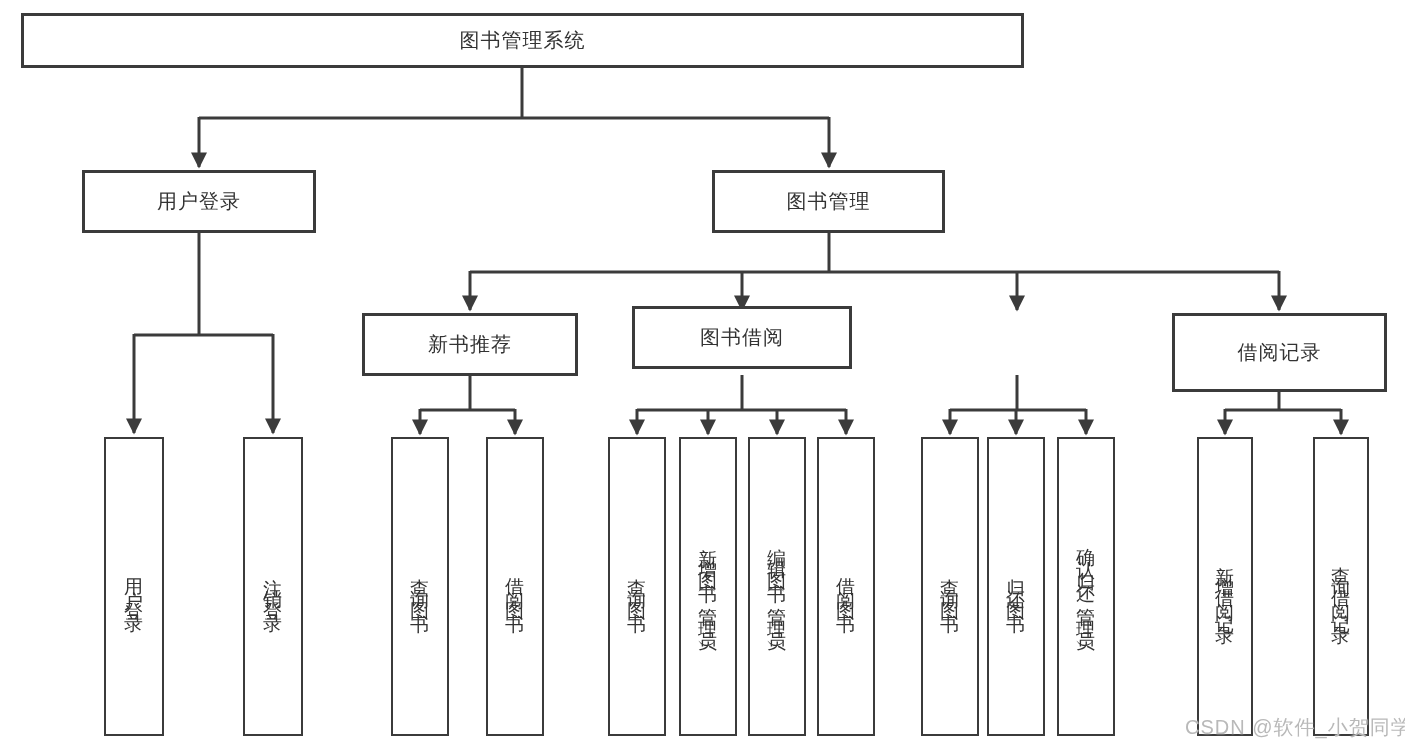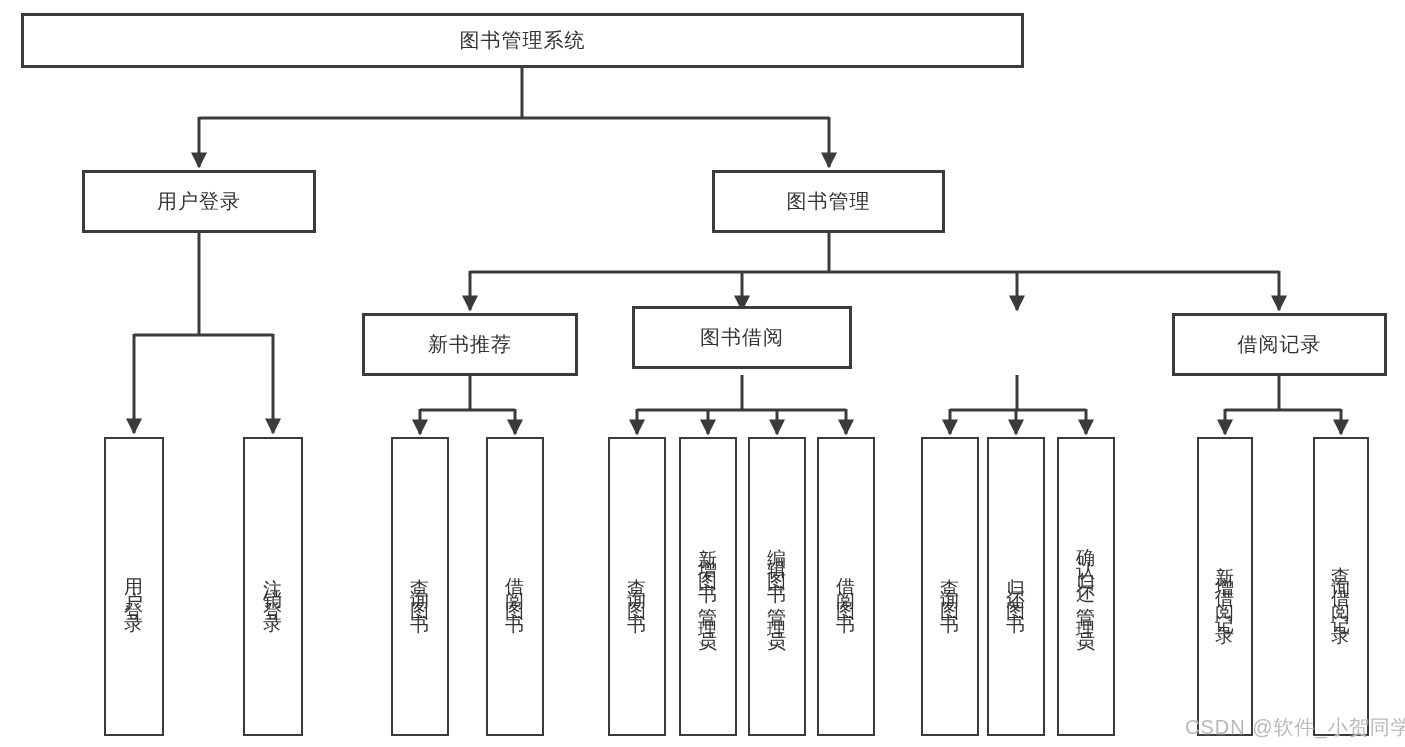--- a/index.html
+++ b/index.html
@@ -118,21 +118,21 @@
   <div class="box h" style="left:362px;top:313px;width:216px;height:63px">
     <span>新书推荐</span>
   </div>
 
   <div class="box h" style="left:712px;top:170px;width:233px;height:63px">
     <span>图书管理</span>
   </div>
   <div class="box h" style="left:632px;top:306px;width:220px;height:63px">
     <span>图书借阅</span>
   </div>
-  <div class="box h" style="left:1172px;top:313px;width:215px;height:63px">
+  <div class="box h" style="left:1172px;top:313px;width:215px;height:79px">
     <span>借阅记录</span>
   </div>
 
   <div class="box v" style="left:104px;top:437px;width:60px;height:299px">
     <span>用户登录</span>
   </div>
   <div class="box v" style="left:243px;top:437px;width:60px;height:299px">
     <span>注销登录</span>
   </div>
 

